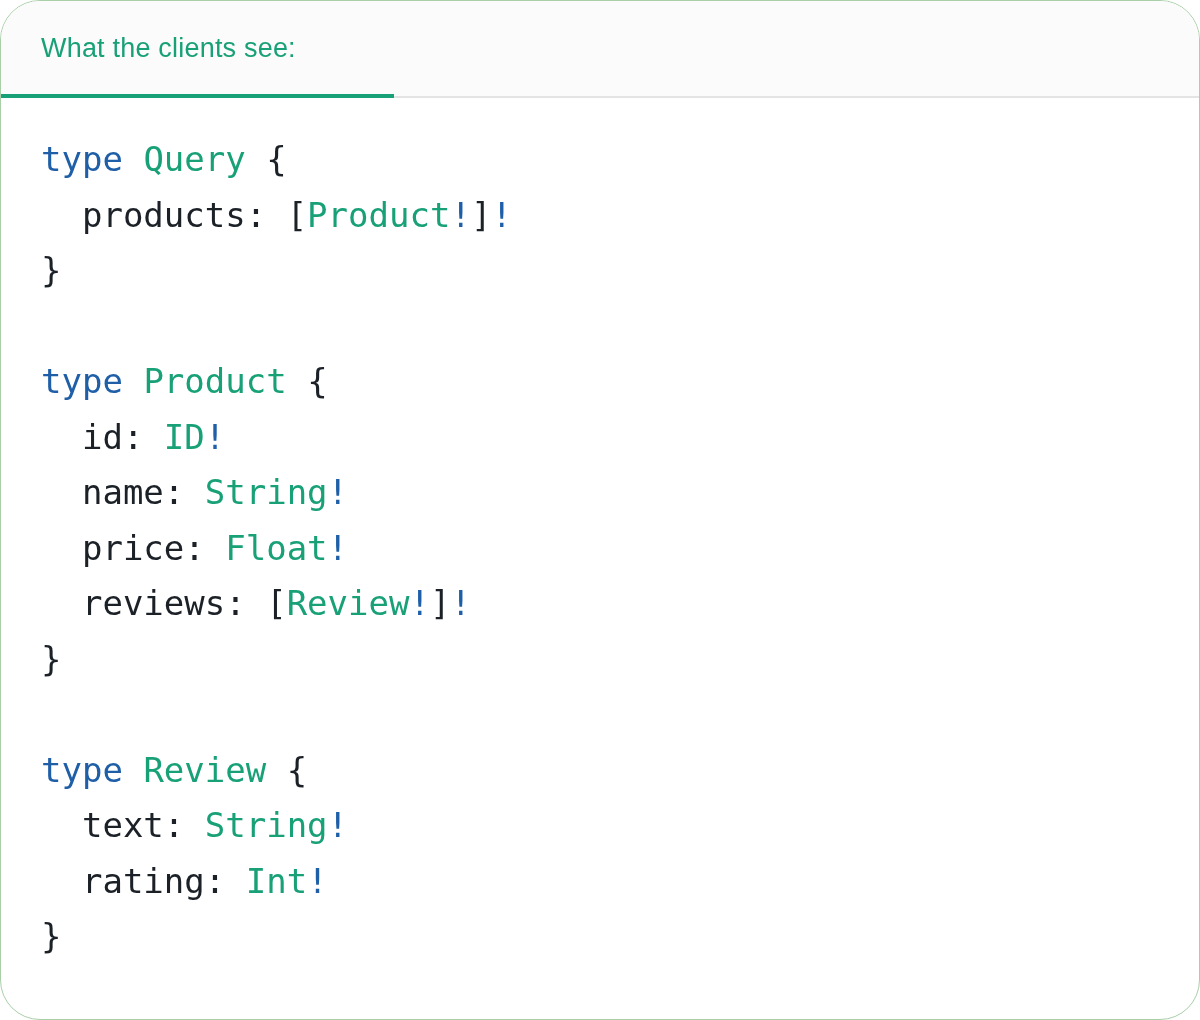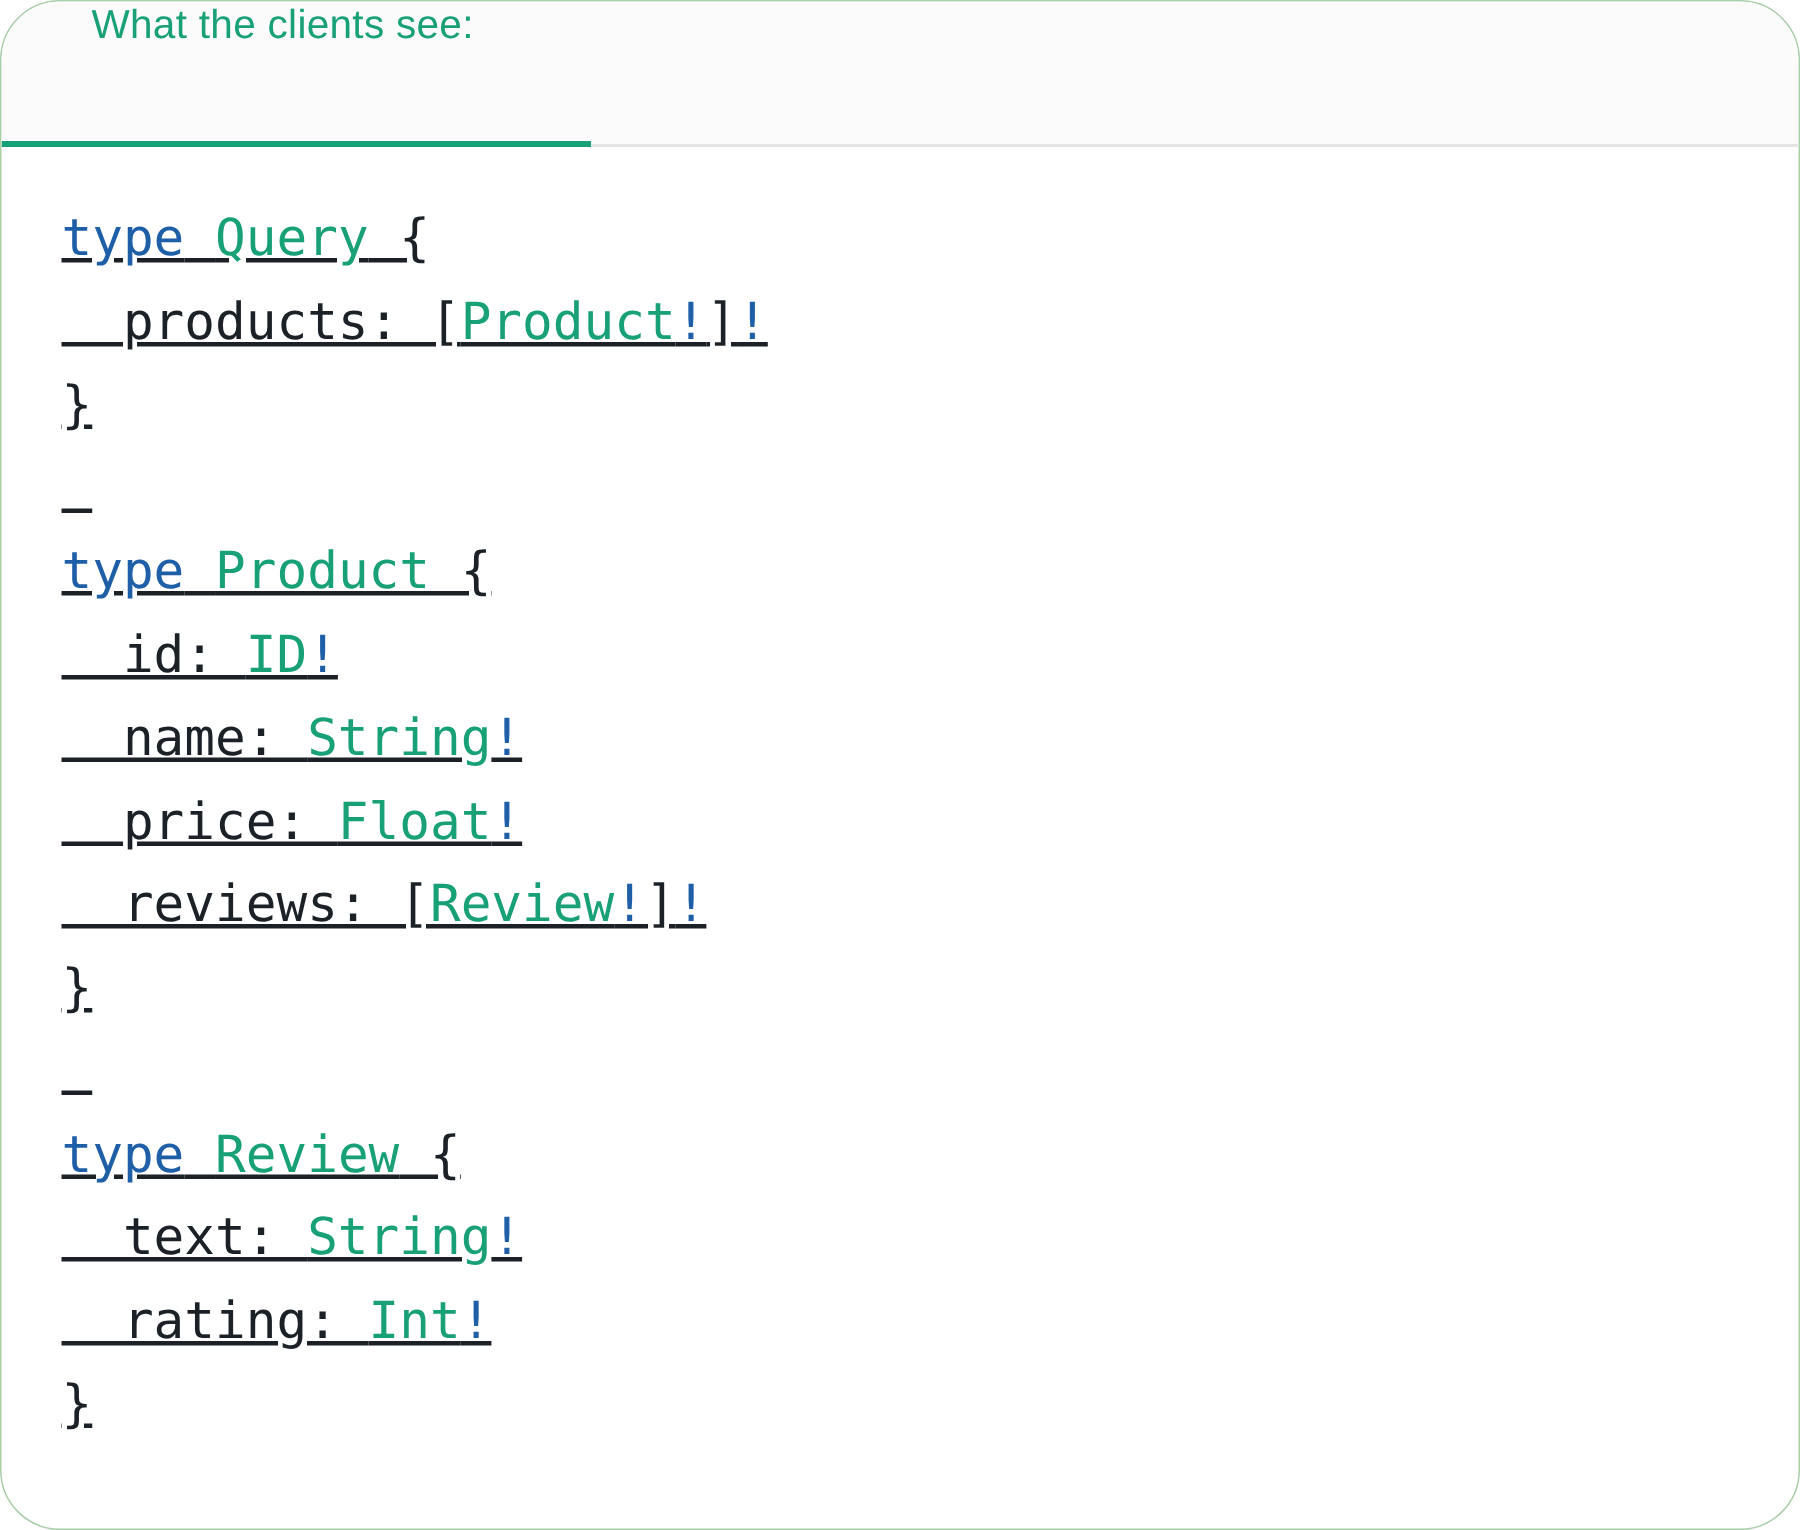--- a/index.html
+++ b/index.html
@@ -25,22 +25,22 @@
     position: relative;
     height: 95px;
     background: var(--tabbar-bg, #fbfbfb);
     border-bottom: 2px solid var(--tab-divider, #e4e4e4);
     display: flex;
     align-items: center;
   }
   .tab {
     height: 100%;
     display: flex;
-    align-items: flex-start;
-    padding-left: 60px;
+    align-items: center;
+    padding-left: 40px;
   }
   .tab-label {
     color: var(--accent, #18a077);
     font-size: 27px;
     font-weight: 500;
     letter-spacing: 0.2px;
   }
   .tab-underline {
     position: absolute;
     left: 0;
@@ -51,21 +51,21 @@
   }
   .code {
     padding: 34px 40px 20px 40px;
     font-family: "DejaVu Sans Mono", "Liberation Mono", monospace;
     font-size: 34px;
     font-weight: 500;
     line-height: 55.5px;
     white-space: pre;
     color: var(--plain, #1b2127);
   }
-  .code-line { min-height: 55.5px; text-decoration: underline; }
+  .code-line { min-height: 55.5px; }
   .tok-p { color: var(--plain, #1b2127); }
   .tok-k { color: var(--kw, #1f5fa8); }
   .tok-t { color: var(--accent, #18a077); }
   .tok-b { color: var(--kw, #1f5fa8); }
 </style>
 </head>
 <body>
 
 <div class="card">
   <div class="tabbar">

